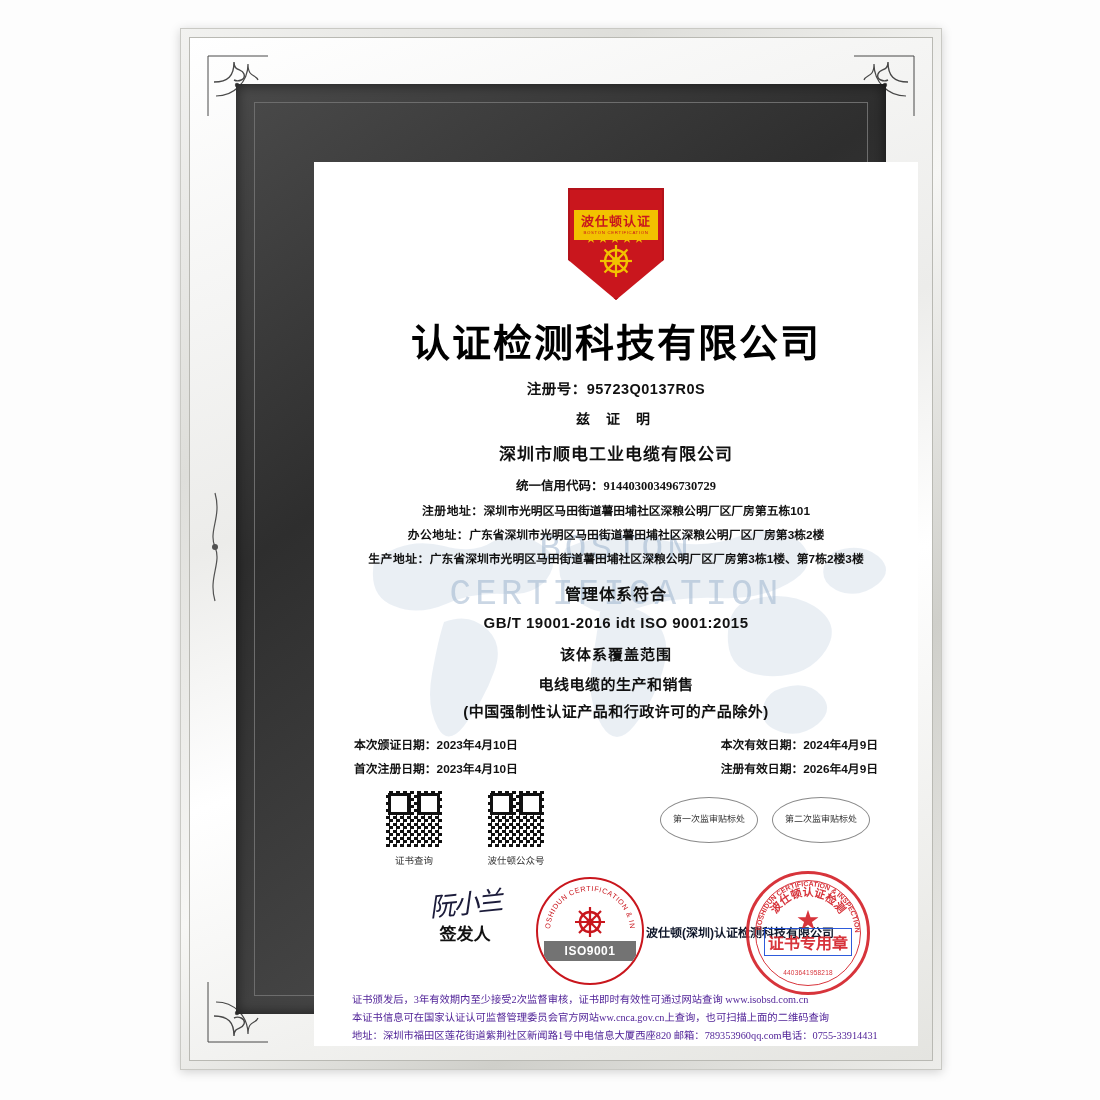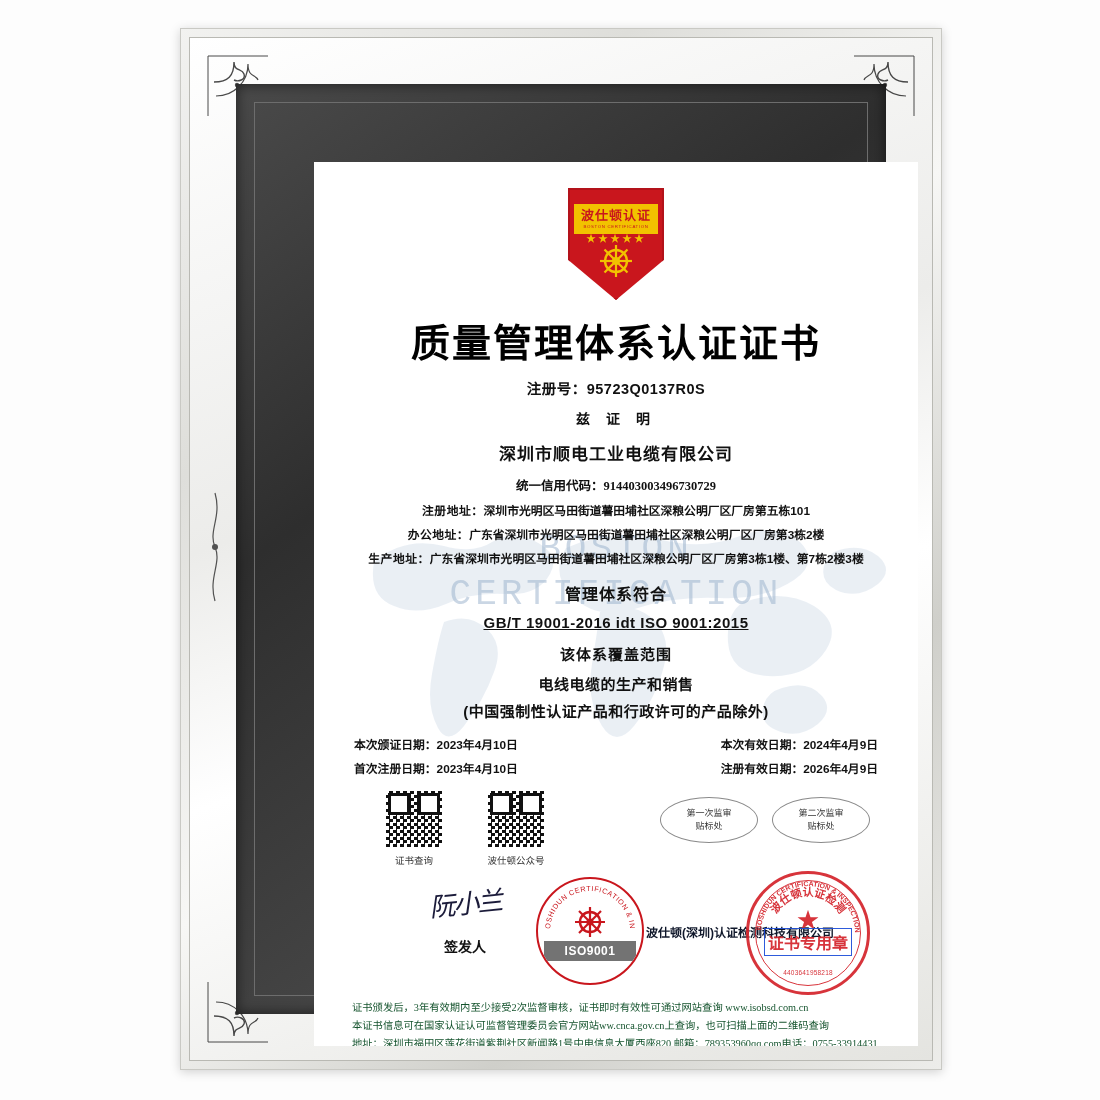--- a/index.html
+++ b/index.html
@@ -124,21 +124,21 @@
   }
   .logo-shield {
     position: absolute;
     inset: 0;
     background: #c9161d;
     clip-path: polygon(0 0, 100% 0, 100% 64%, 50% 100%, 0 64%);
     border: 2px solid #b3121a;
   }
   .logo-band {
     position: absolute;
-    left: 6px; top: 16px; right: 6px;
+    left: 6px; top: 22px; right: 6px;
     height: 30px;
     background: #f2c200;
     display: flex;
     flex-direction: column;
     align-items: center;
     justify-content: center;
   }
   .logo-band-cn {
     font-size: 13px;
     font-weight: bold;
@@ -214,21 +214,20 @@
     margin-top: 15px;
     font-size: 16px;
     font-weight: bold;
     letter-spacing: 1px;
   }
   .standard {
     margin-top: 9px;
     font-size: 15px;
     font-weight: bold;
     letter-spacing: .5px;
-    text-decoration: underline;
   }
   .scope-head {
     margin-top: 12px;
     font-size: 15px;
     font-weight: bold;
     letter-spacing: 1px;
   }
   .scope-1 {
     margin-top: 9px;
     font-size: 15px;
@@ -296,21 +295,21 @@
     margin-left: auto;
     margin-top: 8px;
     margin-right: 6px;
   }
   .surv-oval {
     width: 96px;
     height: 44px;
     border: 1px solid #8a8a8a;
     border-radius: 50%;
     display: flex;
-    flex-direction: column;
+    flex-direction: row;
     align-items: center;
     justify-content: center;
     font-size: 9px;
     color: #333;
     line-height: 1.5;
     text-align: center;
   }
 
   
   .seal-row {
@@ -328,22 +327,21 @@
   .sig-script {
     font-family: "Liberation Serif", serif;
     font-style: italic;
     font-size: 26px;
     color: #1b1b3a;
     transform: rotate(-6deg);
     letter-spacing: -2px;
     white-space: nowrap;
   }
   .sig-label {
-    margin-top: 16px;
-    font-size: 14px;
+    font-size: 17px;
     font-weight: bold;
     color: #111;
   }
   .iso-seal {
     position: absolute;
     left: 196px;
     top: 6px;
     width: 104px;
     height: 104px;
     border-radius: 50%;
@@ -434,25 +432,25 @@
     left: 50%;
     bottom: 16px;
     transform: translateX(-50%);
     font-size: 6.5px;
     letter-spacing: .2px;
     white-space: nowrap;
   }
 
   
   .notes {
-    margin-top: 12px;
+    margin-top: 4px;
     text-align: left;
     padding: 0 12px;
     font-family: "Liberation Serif", serif;
-    color: #14532d;
+    color: #4c1d95;
   }
   .notes .n {
     font-size: 10.3px;
     line-height: 1.75;
     white-space: nowrap;
   }
 </style>
 </head>
 <body>
 
@@ -546,21 +544,21 @@
                       <line x1="17" y1="1" x2="17" y2="33"></line>
                       <line x1="1" y1="17" x2="33" y2="17"></line>
                       <line x1="5.5" y1="5.5" x2="28.5" y2="28.5"></line>
                       <line x1="28.5" y1="5.5" x2="5.5" y2="28.5"></line>
                     </g>
                   </svg>
                 </div>
               </div>
             </div>
 
-            <h1 class="title">质量管理体系认证证书</h1>
+            <h1 class="title">认证检测科技有限公司</h1>
 
             <div class="reg-no">
               <span>注册号：</span><span>95723Q0137R0S</span>
             </div>
 
             <div class="hereby">兹 证 明</div>
 
             <div class="company">深圳市顺电工业电缆有限公司</div>
 
             <div class="credit-code">

